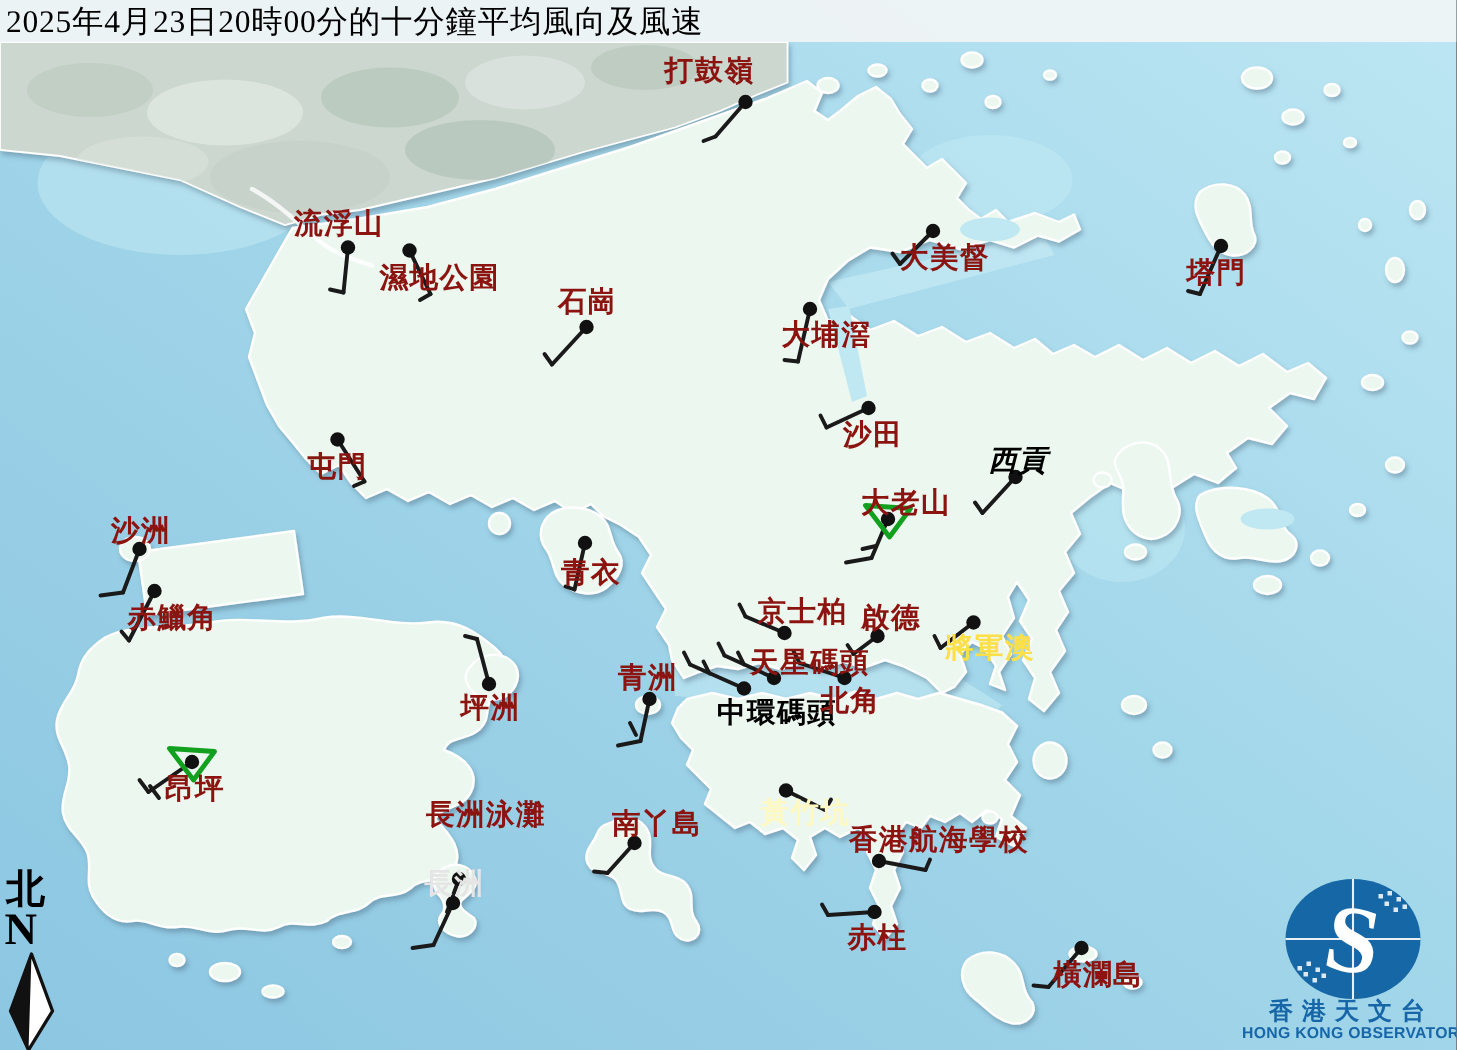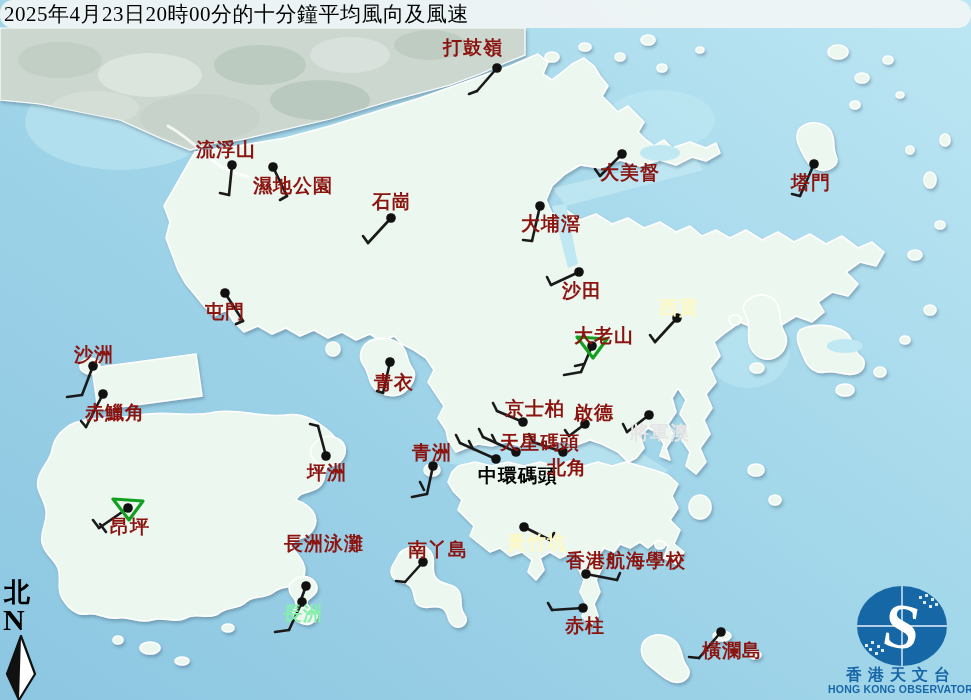--- a/index.html
+++ b/index.html
@@ -1,21 +1,21 @@
 <!DOCTYPE html>
 <html><head>
 <meta charset="utf-8">
 <style>
   html,body{margin:0;padding:0;background:#666;}
   .stage{position:relative;width:971px;height:700px;overflow:hidden;
          font-family:"Liberation Sans","DejaVu Sans",sans-serif;}
   #map-svg{position:absolute;left:0;top:0;}
   
   .titlebar{position:absolute;left:0;top:0;width:971px;height:28px;
-            background:rgba(240,244,244,.94);z-index:30;border-radius:13px;}
+            background:rgba(240,244,244,.94);z-index:30;}
   .titlebar .t{position:absolute;left:4px;top:1px;font:21px/26px "Liberation Serif","DejaVu Serif",serif;
                color:#000;letter-spacing:.5px;white-space:nowrap;}
   
   #label-layer{position:absolute;left:0;top:0;width:971px;height:700px;z-index:20;pointer-events:none;padding-left:41px;}
   .st-label{position:absolute;color:#8c1410;font:600 19px/19px "Liberation Serif","DejaVu Serif",serif;
             letter-spacing:1px;white-space:nowrap;pointer-events:auto;}
   
   .compass{position:absolute;left:2px;top:580px;z-index:25;color:#000;}
   .compass .hanzi{font:700 26px/26px "Liberation Serif","DejaVu Serif",serif;margin-left:2px;}
   .compass .letter{font:900 30px/28px "Liberation Serif","DejaVu Serif",serif;margin-left:1px;}
@@ -311,39 +311,39 @@
   <div id="label-layer">
       <div class="st-label" style="left: 443px; top: 38px; color: rgb(140, 20, 16);">打鼓嶺</div>
       <div class="st-label" style="left: 196px; top: 140px; color: rgb(140, 20, 16);">流浮山</div>
       <div class="st-label" style="left: 253px; top: 176px; color: rgb(140, 20, 16);">濕地公園</div>
       <div class="st-label" style="left: 372px; top: 192px; color: rgb(140, 20, 16);">石崗</div>
       <div class="st-label" style="left: 205px; top: 302px; color: rgb(140, 20, 16);">屯門</div>
       <div class="st-label" style="left: 600px; top: 163px; color: rgb(140, 20, 16);">大美督</div>
       <div class="st-label" style="left: 791px; top: 173px; color: rgb(140, 20, 16);">塔門</div>
       <div class="st-label" style="left: 521px; top: 214px; color: rgb(140, 20, 16);">大埔滘</div>
       <div class="st-label" style="left: 562px; top: 281px; color: rgb(140, 20, 16);">沙田</div>
-      <div class="st-label" style="left: 659px; top: 298px; color: #fef9c3;">西貢</div>
+      <div class="st-label" style="left: 659px; top: 298px; color: #000000; font-style: italic;">西貢</div>
       <div class="st-label" style="left: 574px; top: 326px; color: rgb(140, 20, 16); text-align: center;">大老山</div>
       <div class="st-label" style="left: 74px; top: 345px; color: rgb(140, 20, 16);">沙洲</div>
       <div class="st-label" style="left: 85px; top: 403px; color: rgb(140, 20, 16);">赤鱲角</div>
       <div class="st-label" style="left: 374px; top: 373px; color: rgb(140, 20, 16);">青衣</div>
       <div class="st-label" style="left: 307px; top: 463px; color: rgb(140, 20, 16);">坪洲</div>
       <div class="st-label" style="left: 412px; top: 443px; color: rgb(140, 20, 16);">青洲</div>
       <div class="st-label" style="left: 505px; top: 399px; color: rgb(140, 20, 16);">京士柏</div>
       <div class="st-label" style="left: 574px; top: 403px; color: rgb(140, 20, 16);">啟德</div>
-      <div class="st-label" style="left: 630px; top: 423px; color: #e5e5e5;">將軍澳</div>
+      <div class="st-label" style="left: 630px; top: 423px; color: #fde047;">將軍澳</div>
       <div class="st-label" style="left: 500px; top: 433px; color: rgb(140, 20, 16);">天星碼頭</div>
       <div class="st-label" style="left: 478px; top: 466px; color: #000000;">中環碼頭</div>
       <div class="st-label" style="left: 547px; top: 458px; color: rgb(140, 20, 16);">北角</div>
       <div class="st-label" style="left: 110px; top: 517px; color: rgb(140, 20, 16);">昂坪</div>
       <div class="st-label" style="left: 507px; top: 533px; color: #fef9c3;">黃竹坑</div>
       <div class="st-label" style="left: 408px; top: 540px; color: rgb(140, 20, 16);">南丫島</div>
       <div class="st-label" style="left: 566px; top: 551px; color: rgb(140, 20, 16);">香港航海學校</div>
       <div class="st-label" style="left: 284px; top: 534px; color: rgb(140, 20, 16);">長洲泳灘</div>
-      <div class="st-label" style="left: 283px; top: 604px; color: #86efac;">長洲</div>
+      <div class="st-label" style="left: 283px; top: 580px; color: #e5e5e5;">長洲</div>
       <div class="st-label" style="left: 565px; top: 616px; color: rgb(140, 20, 16);">赤柱</div>
       <div class="st-label" style="left: 702px; top: 641px; color: rgb(140, 20, 16); text-align: right;">橫瀾島</div>
     </div>
 
   <div class="titlebar">
     <div class="t">2025年4月23日20時00分的十分鐘平均風向及風速</div>
   </div>
 
   <div class="compass">
     <div class="hanzi">北</div>

